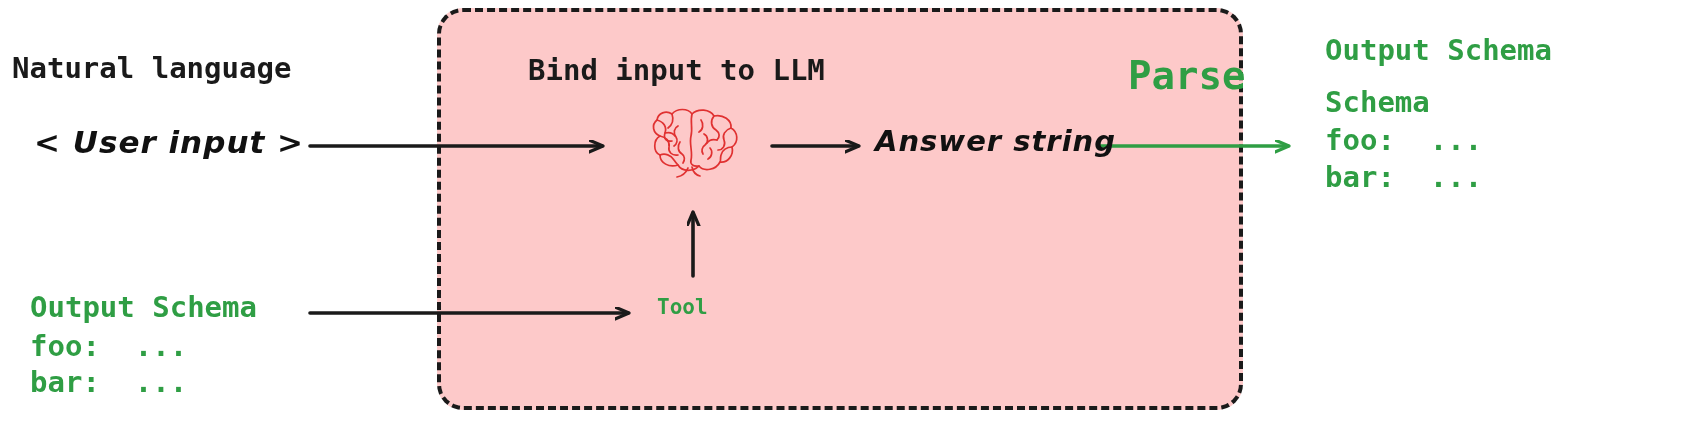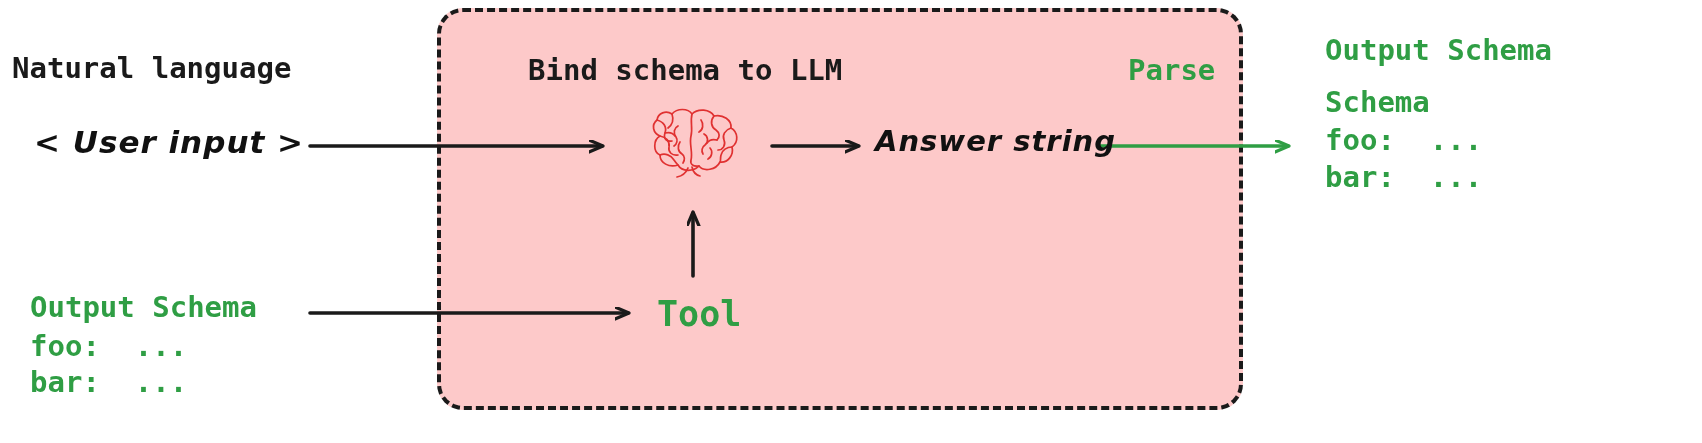--- a/index.html
+++ b/index.html
@@ -55,23 +55,23 @@
 
   
   #natural-language   { left: 12px;   top: 54px;  font-size: 29px; }
   #user-input         { left: 34px;   top: 127px; font-size: 31px; }
 
   #schema-in-title    { left: 30px;   top: 293px; font-size: 29px; }
   #schema-in-foo      { left: 30px;   top: 332px; font-size: 29px; }
   #schema-in-bar      { left: 30px;   top: 368px; font-size: 29px; }
 
   #bind-schema        { left: 528px;  top: 56px;  font-size: 29px; }
-  #parse-label        { left: 1128px; top: 56px;  font-size: 29px; }
+  #parse-label        { left: 1128px; top: 56px;  font-size: 39px; }
   #answer-string      { left: 875px;  top: 127px; font-size: 29px; }
-  #tool-label         { left: 657px;  top: 297px; font-size: 35px; }
+  #tool-label         { left: 657px;  top: 297px; font-size: 21px; }
 
   #schema-out-title   { left: 1325px; top: 36px;  font-size: 29px; }
   #schema-out-answer  { left: 1325px; top: 88px;  font-size: 29px; }
   #schema-out-foo     { left: 1325px; top: 126px; font-size: 29px; }
   #schema-out-bar     { left: 1325px; top: 163px; font-size: 29px; }
 
   
   #arrows {
     position: absolute;
     left: 0; top: 0;
@@ -156,21 +156,21 @@
   </svg>
 
   <div class="txt mono" id="natural-language">Natural language</div>
 
   <div class="txt hand" id="user-input">&lt; User input &gt;</div>
 
   <div class="txt mono green" id="schema-in-title">Output Schema</div>
   <div class="txt mono green" id="schema-in-foo">foo:  ...</div>
   <div class="txt mono green" id="schema-in-bar">bar:  ...</div>
 
-  <div class="txt mono" id="bind-schema">Bind schema to LLM</div>
+  <div class="txt mono" id="bind-schema">Bind input to LLM</div>
 
   <div class="txt mono green" id="parse-label">Parse</div>
 
   <div class="txt hand" id="answer-string">Answer string</div>
 
   <div class="txt mono green" id="tool-label">Tool</div>
 
   <div class="txt mono green" id="schema-out-title">Output Schema</div>
   <div class="txt mono green" id="schema-out-answer">Schema</div>
   <div class="txt mono green" id="schema-out-foo">foo:  ...</div>

